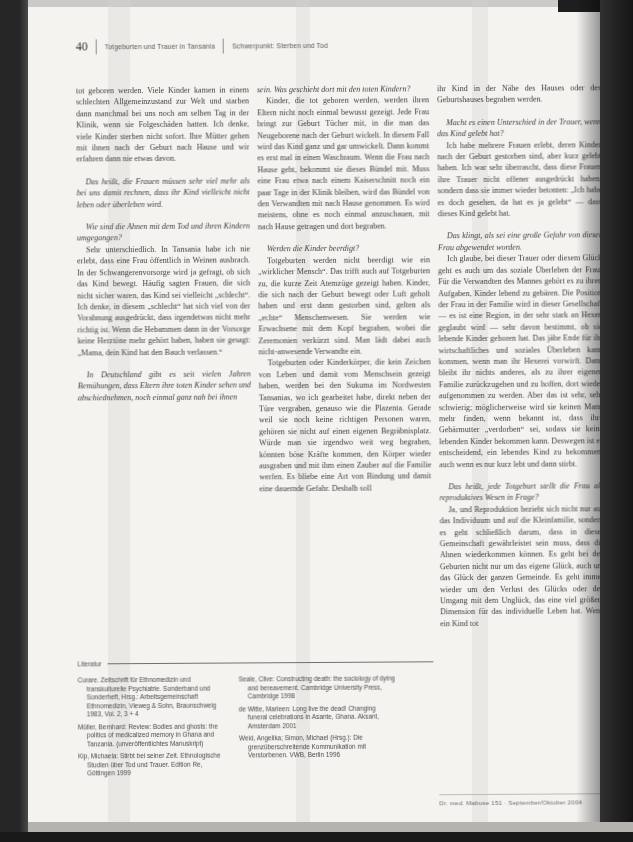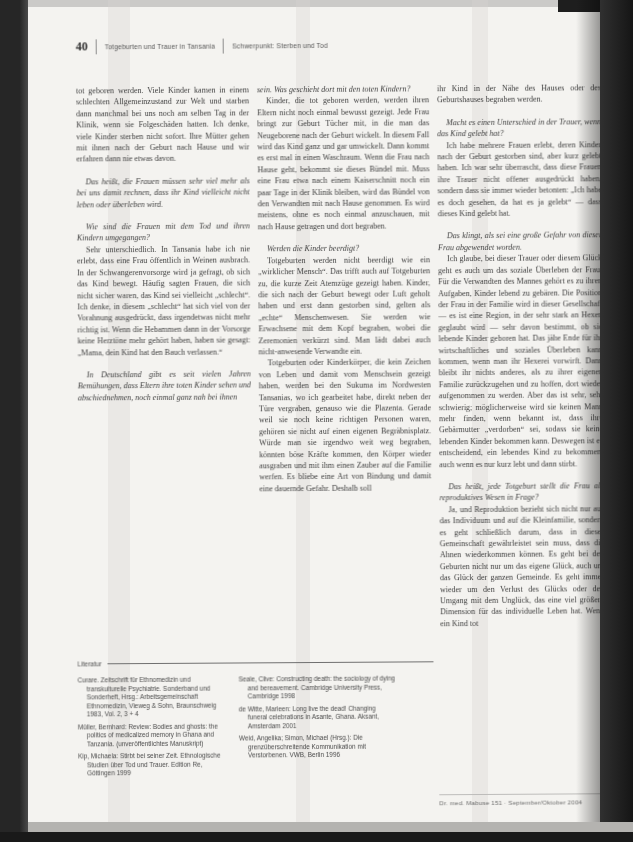--- a/index.html
+++ b/index.html
@@ -12,21 +12,21 @@
   .scan-right{position:absolute;left:600px;top:0;width:33px;height:842px;background:linear-gradient(to right,#303030,#151515);}
   .scan-bottom-gray{position:absolute;left:28px;top:822px;width:605px;height:10px;background:#b4b3b0;}
   .scan-bottom-dark{position:absolute;left:0;top:832px;width:633px;height:10px;background:#191919;}
   .streak{position:absolute;top:0;height:842px;background:rgba(215,213,209,0.35);}
   .s1{left:108px;width:22px;} .s2{left:296px;width:14px;} .s3{left:472px;width:16px;}
 
   .page-content{position:absolute;left:0;top:0;width:633px;height:842px;transform:rotate(-0.35deg);filter:blur(0.28px);color:#414141;}
 
   
   .hdr{position:absolute;left:78px;top:38px;display:flex;align-items:center;gap:8px;font-family:"Liberation Sans",sans-serif;color:#555;}
-  .hdr .pnum{font-size:12px;font-weight:bold;color:#2f2f2f;font-family:"Liberation Serif",serif;}
+  .hdr .pnum{font-size:12px;font-weight:normal;color:#2f2f2f;font-family:"Liberation Serif",serif;}
   .hdr .vr{width:1px;height:15px;background:#8c8c8c;}
   .hdr .ht{font-size:6.6px;letter-spacing:0.2px;}
 
   
   .col{position:absolute;top:84px;font-size:8px;line-height:11.4px;text-align:justify;hyphens:auto;overflow:hidden;color:#3e3e3e;}
   .col1{left:78px;width:173px;height:566px;}
   .col2{left:259px;width:172px;height:566px;}
   .col3{left:439px;width:164px;height:702px;}
   .col p{margin:0;text-indent:9px;}
   .col p.q{font-style:italic;margin-top:11px;}
@@ -62,21 +62,21 @@
       <span class="pnum">40</span>
       <span class="vr"></span>
       <span class="ht">Totgeburten und Trauer in Tansania</span>
       <span class="vr"></span>
       <span class="ht">Schwerpunkt: Sterben und Tod</span>
     </div>
 
     <div class="col col1">
       <p class="cont">tot geboren werden. Viele Kinder kamen in einem schlechten Allgemeinzustand zur Welt und starben dann manchmal bei uns noch am selben Tag in der Klinik, wenn sie Folgeschäden hatten. Ich denke, viele Kinder sterben nicht sofort. Ihre Mütter gehen mit ihnen nach der Geburt nach Hause und wir erfahren dann nie etwas davon.</p>
       <p class="q">Das heißt, die Frauen müssen sehr viel mehr als bei uns damit rechnen, dass ihr Kind vielleicht nicht leben oder überleben wird.</p>
-      <p class="q">Wie sind die Frauen mit dem Tod und ihren Kindern umgegangen?</p>
+      <p class="q">Wie sind die Ahnen mit dem Tod und ihren Kindern umgegangen?</p>
       <p>Sehr unterschiedlich. In Tansania habe ich nie erlebt, dass eine Frau öffentlich in Weinen ausbrach. In der Schwangerenvorsorge wird ja gefragt, ob sich das Kind bewegt. Häufig sagten Frauen, die sich nicht sicher waren, das Kind sei vielleicht „schlecht“. Ich denke, in diesem „schlecht“ hat sich viel von der Vorahnung ausgedrückt, dass irgendetwas nicht mehr richtig ist. Wenn die Hebammen dann in der Vorsorge keine Herztöne mehr gehört haben, haben sie gesagt: „Mama, dein Kind hat den Bauch verlassen.“</p>
       <p class="q">In Deutschland gibt es seit vielen Jahren Bemühungen, dass Eltern ihre toten Kinder sehen und abschiednehmen, noch einmal ganz nah bei ihnen</p>
     </div>
 
     <div class="col col2">
       <p class="cont" style="font-style:italic">sein. Was geschieht dort mit den toten Kindern?</p>
       <p>Kinder, die tot geboren werden, werden ihren Eltern nicht noch einmal bewusst gezeigt. Jede Frau bringt zur Geburt Tücher mit, in die man das Neugeborene nach der Geburt wickelt. In diesem Fall wird das Kind ganz und gar umwickelt. Dann kommt es erst mal in einen Waschraum. Wenn die Frau nach Hause geht, bekommt sie dieses Bündel mit. Muss eine Frau etwa nach einem Kaiserschnitt noch ein paar Tage in der Klinik bleiben, wird das Bündel von den Verwandten mit nach Hause genommen. Es wird meistens, ohne es noch einmal anzuschauen, mit nach Hause getragen und dort begraben.</p>
       <p class="q">Werden die Kinder beerdigt?</p>
       <p>Totgeburten werden nicht beerdigt wie ein „wirklicher Mensch“. Das trifft auch auf Totgeburten zu, die kurze Zeit Atemzüge gezeigt haben. Kinder, die sich nach der Geburt bewegt oder Luft geholt haben und erst dann gestorben sind, gelten als „echte“ Menschenwesen. Sie werden wie Erwachsene mit dem Kopf begraben, wobei die Zeremonien verkürzt sind. Man lädt dabei auch nicht-anwesende Verwandte ein.</p>
       <p>Totgeburten oder Kinderkörper, die kein Zeichen von Leben und damit vom Menschsein gezeigt haben, werden bei den Sukuma im Nordwesten Tansanias, wo ich gearbeitet habe, direkt neben der Türe vergraben, genauso wie die Plazenta. Gerade weil sie noch keine richtigen Personen waren, gehören sie nicht auf einen eigenen Begräbnisplatz. Würde man sie irgendwo weit weg begraben, könnten böse Kräfte kommen, den Körper wieder ausgraben und mit ihm einen Zauber auf die Familie werfen. Es bliebe eine Art von Bindung und damit eine dauernde Gefahr. Deshalb soll</p>

